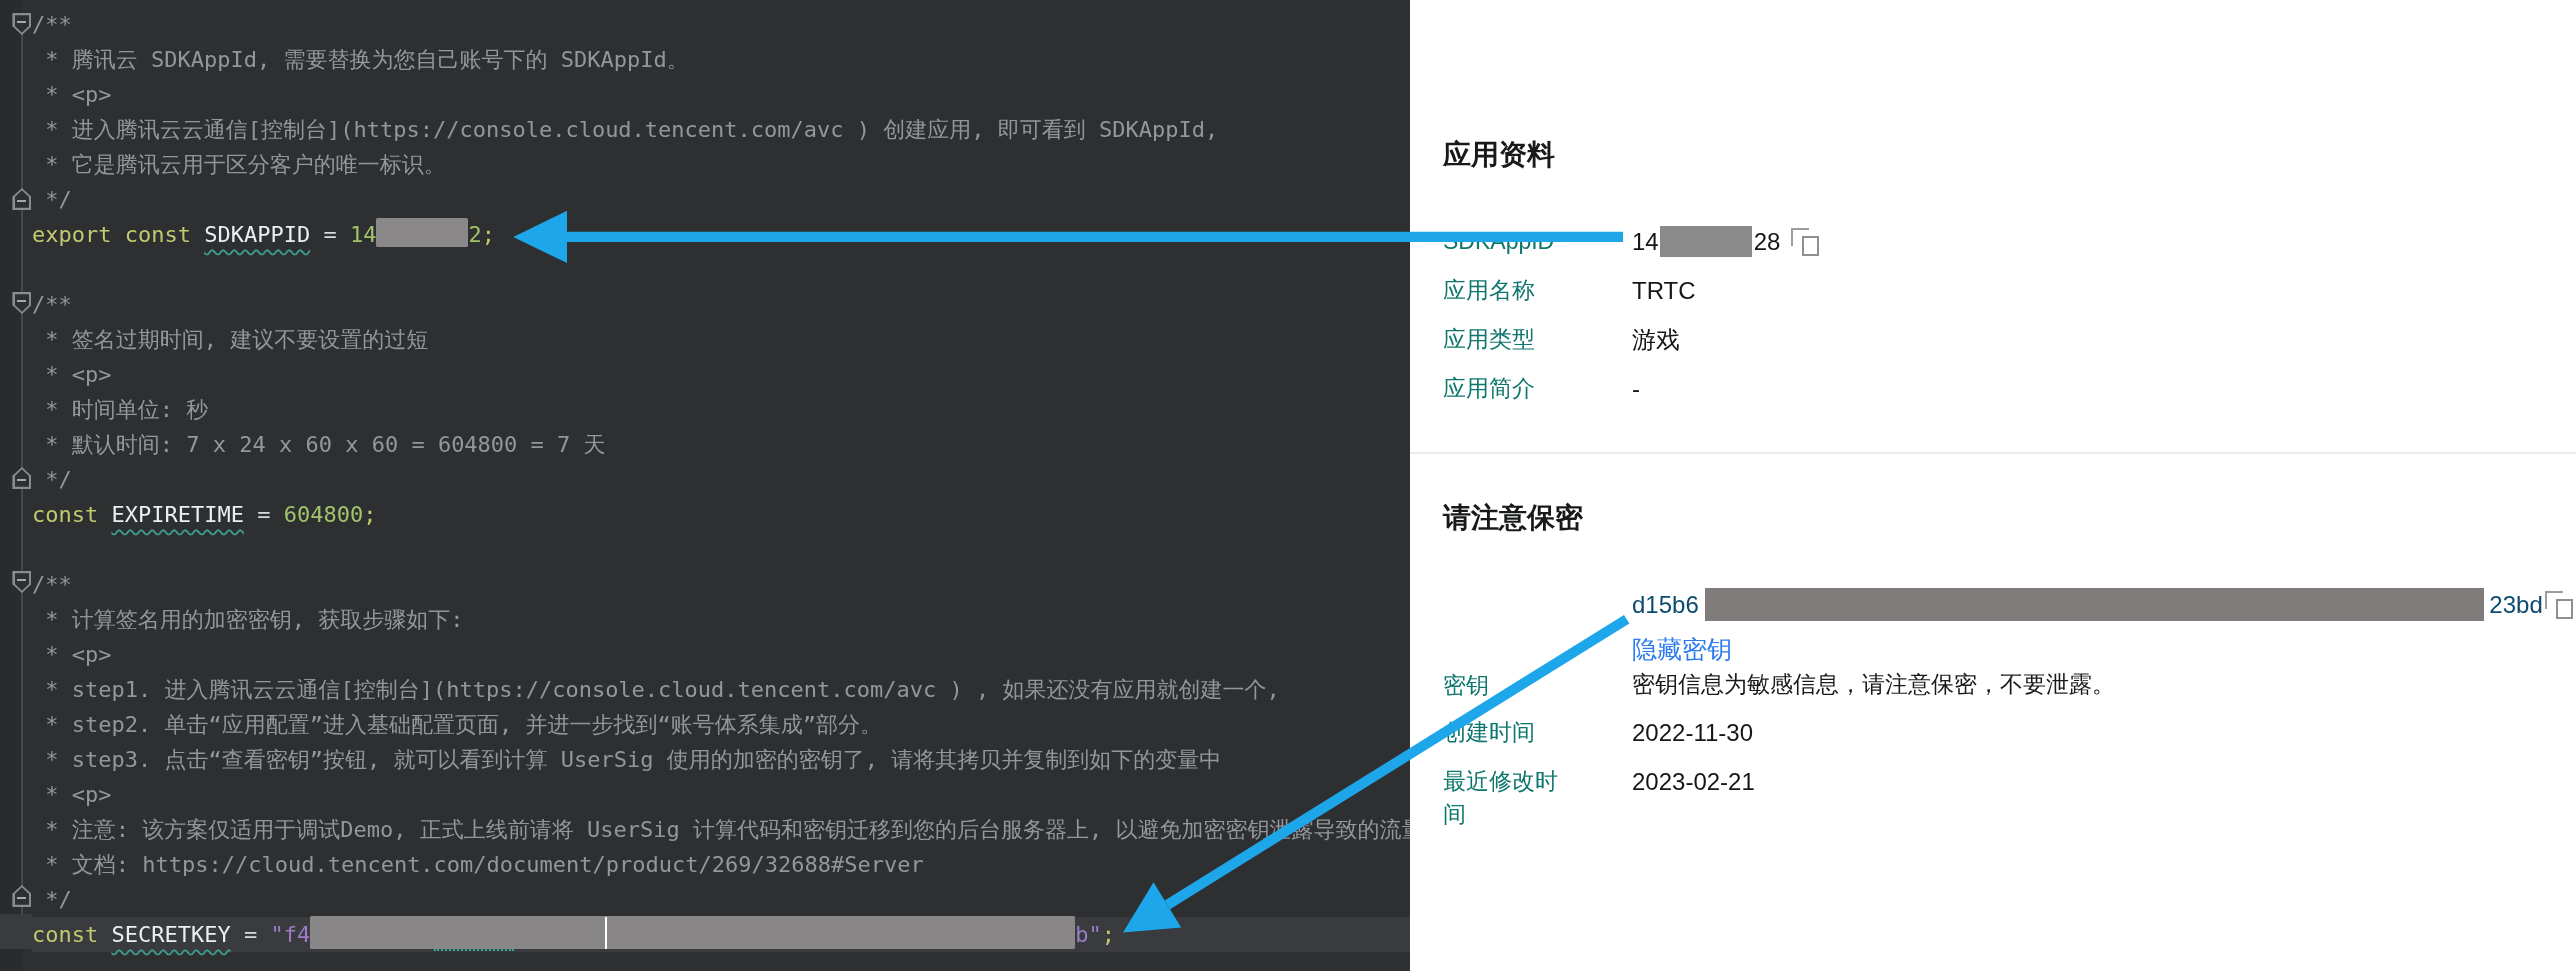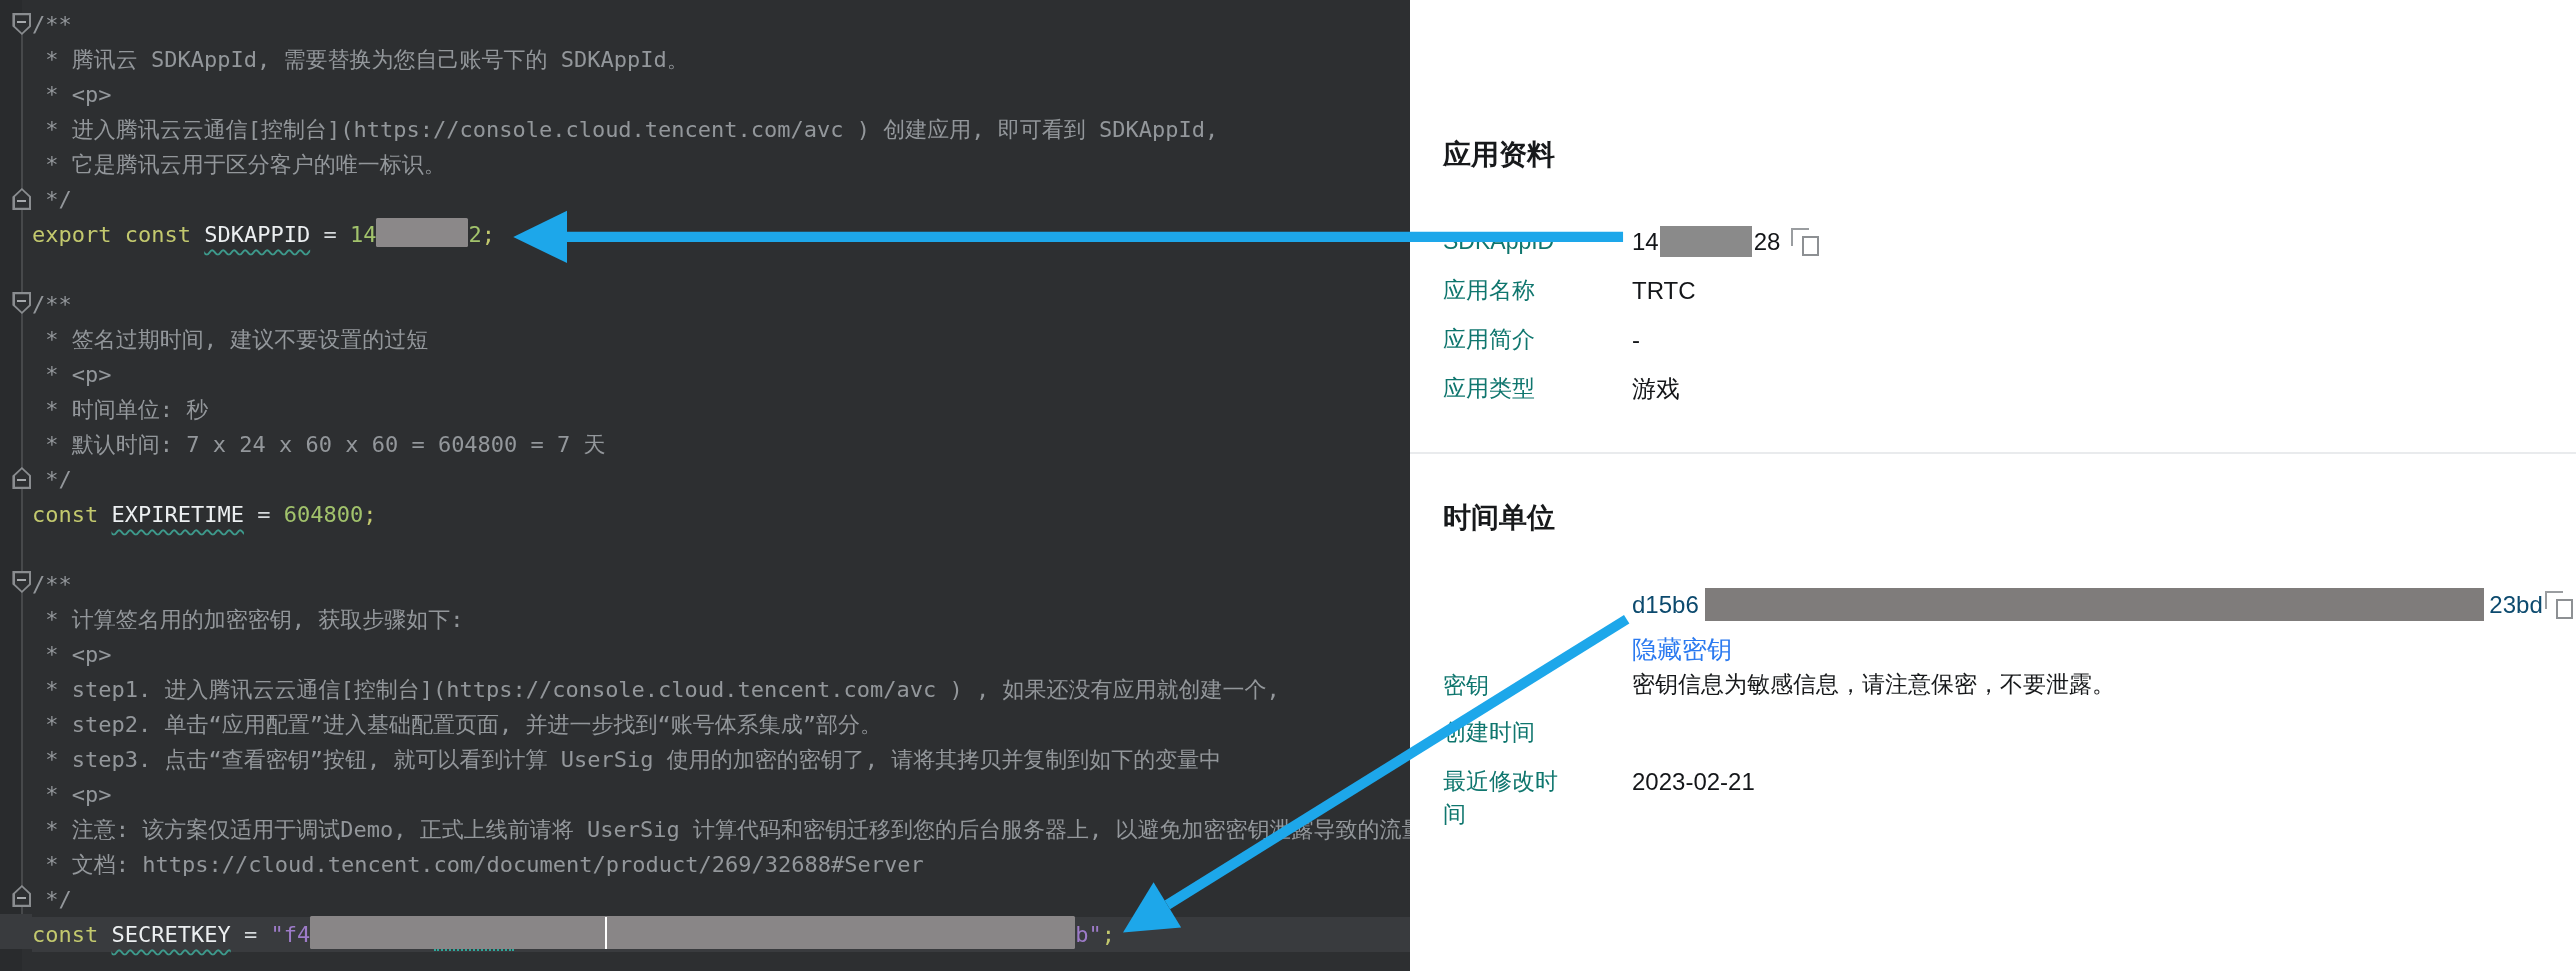--- a/index.html
+++ b/index.html
@@ -100,52 +100,53 @@
           <span class="box-sm"></span>
           <span>28</span>
           <span class="copy"></span>
         </div>
       </div>
       <div class="row">
         <div class="lbl">应用名称</div>
         <div class="val">TRTC</div>
       </div>
       <div class="row">
+        <div class="lbl">应用类型</div>
+        <div class="val">游戏</div>
+      </div>
+      <div class="row">
         <div class="lbl">应用简介</div>
         <div class="val">-</div>
-      </div>
-      <div class="row">
-        <div class="lbl">应用类型</div>
-        <div class="val">游戏</div>
       </div>
     </div>
 
     <div class="sep"></div>
 
-    <div class="h1" id="h-basic">时间单位</div>
+    <div class="h1" id="h-basic">请注意保密</div>
 
     <div class="secret-block">
       <div class="secret-row">
         <div class="lbl">密钥</div>
         <div class="secret-col">
           <div class="secret-line">
             <span>d15b6</span>
             <span class="box-lg"></span>
             <span>23bd</span>
             <span class="copy" style="margin-left:auto;"></span>
           </div>
           <div class="link">隐藏密钥</div>
           <div class="notice">密钥信息为敏感信息，请注意保密，不要泄露。</div>
         </div>
       </div>
     </div>
 
     <div class="rows" id="rows-basic">
       <div class="row">
         <div class="lbl">创建时间</div>
+        <div class="val">2022-11-30</div>
       </div>
       <div class="row wrap">
         <div class="lbl">最近修改时间</div>
         <div class="val">2023-02-21</div>
       </div>
     </div>
   </div>
 
   <svg id="overlay" width="2576" height="971" viewBox="0 0 3544 1336">
     <g style="stroke:var(--arrow);fill:var(--arrow);">

